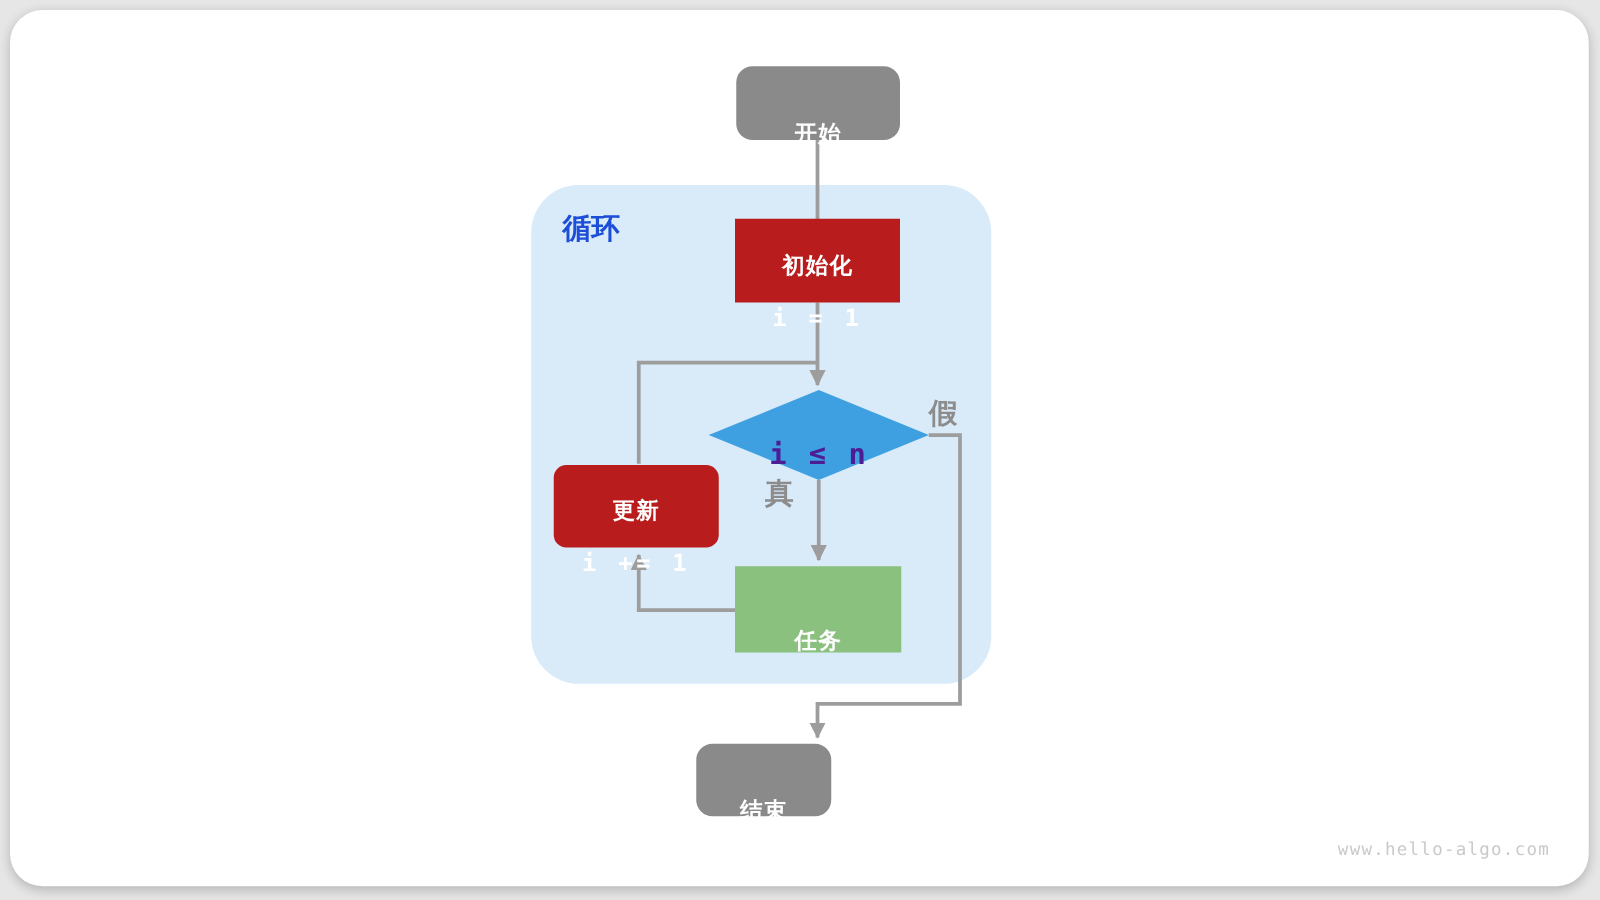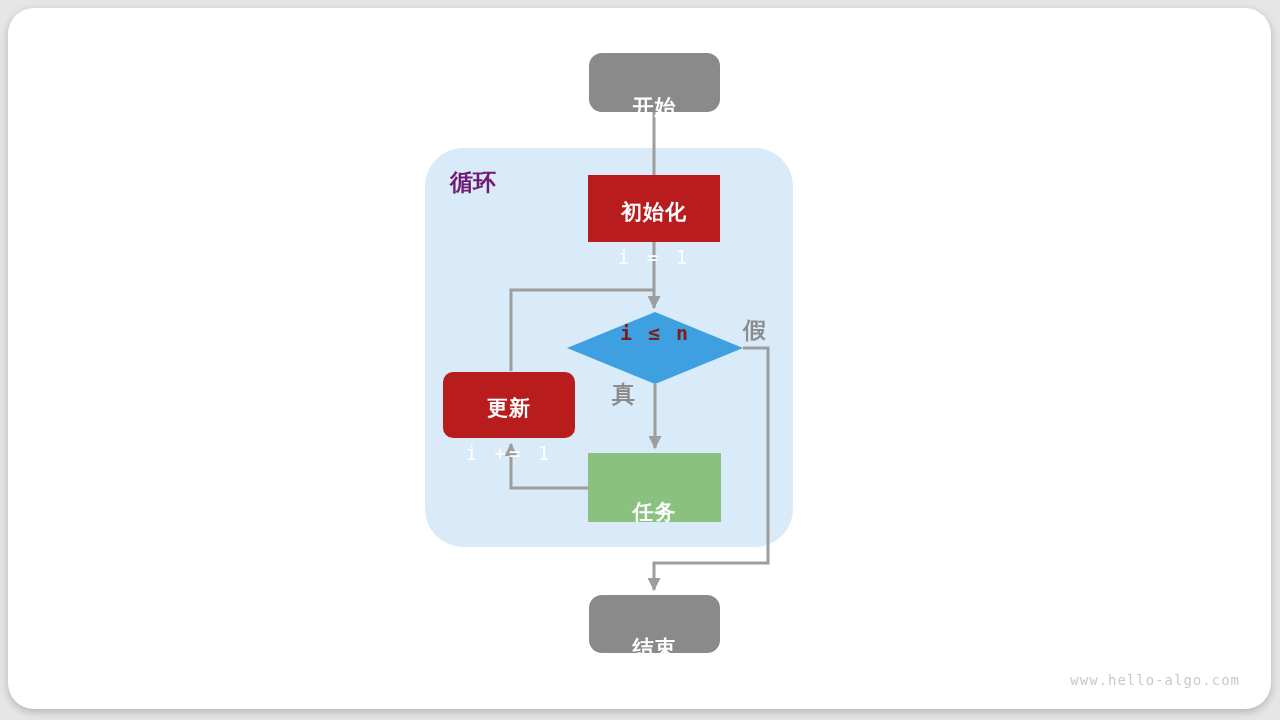--- a/index.html
+++ b/index.html
@@ -27,63 +27,63 @@
     width: 368px; height: 399px;
     background: #d9eaf8;
     border-radius: 38px;
     z-index: 1;
   }
   .loop-label {
     position: absolute;
     left: 450px; top: 167px;
     font-size: 23px;
     font-weight: bold;
-    color: #701a75;
+    color: #1d4ed8;
     z-index: 3;
   }
 
   svg.edges { position: absolute; left: 0; top: 0; z-index: 2; }
 
   .node {
     position: absolute;
     display: flex;
     flex-direction: column;
     align-items: center;
     justify-content: center;
     color: #ffffff;
     z-index: 3;
     box-sizing: border-box;
     text-align: center;
   }
-  .node .cn { font-size: 21px; font-weight: bold; letter-spacing: 1px; margin-top: 48px; }
+  .node .cn { font-size: 18px; font-weight: bold; letter-spacing: 1px; margin-top: 48px; }
   .node .code {
     font-family: "DejaVu Sans Mono", monospace;
     font-size: 19px;
-    font-weight: normal;
+    font-weight: bold;
     letter-spacing: 3px;
     margin-top: 20px;
   }
   .terminal { background: #8a8a8a; border-radius: 13px; }
   .proc-blue { background: #b91c1c; }
   .proc-green { background: #8bc17e; }
 
   .node-start { left: 589px; top: 53px;  width: 131px; height: 59px; }
   .node-init  { left: 588px; top: 175px; width: 132px; height: 67px; }
   .node-update{ left: 443px; top: 372px; width: 132px; height: 66px; border-radius: 10px; }
   .node-task  { left: 588px; top: 453px; width: 133px; height: 69px; }
-  .node-end   { left: 589px; top: 595px; width: 131px; height: 58px; text-decoration: underline; }
+  .node-end   { left: 557px; top: 595px; width: 108px; height: 58px; text-decoration: underline; }
 
   .cond-text {
     position: absolute;
-    left: 567px; top: 297px;
+    left: 567px; top: 328px;
     width: 176px; height: 72px;
     display: flex; align-items: center; justify-content: center;
-    color: #7f1d1d;
+    color: #4c1d95;
     font-family: "DejaVu Sans Mono", monospace;
-    font-size: 20px;
+    font-size: 23px;
     font-weight: bold;
     letter-spacing: 2px;
     z-index: 3;
   }
 
   .edge-label {
     position: absolute;
     font-size: 23px;
     font-weight: bold;
     color: #8c8c8c;

